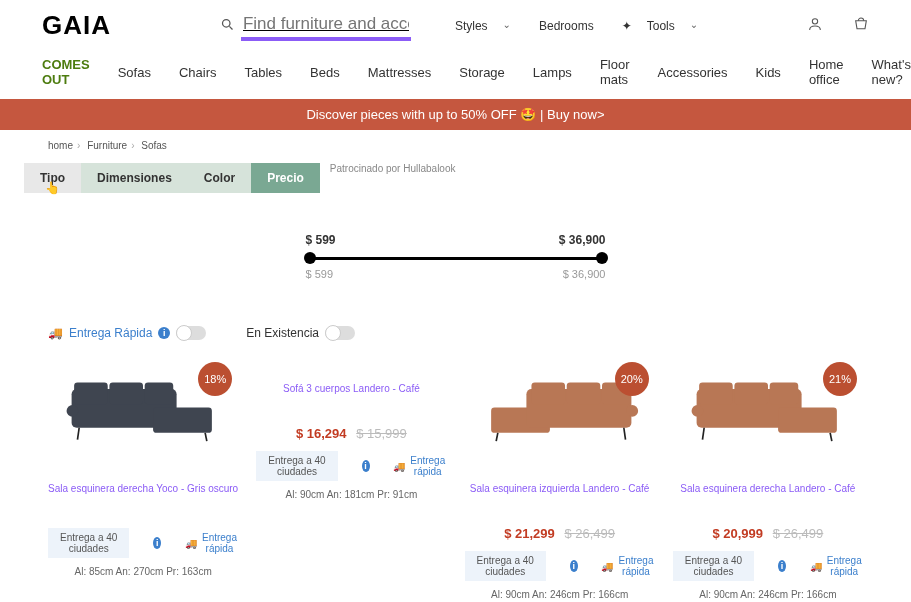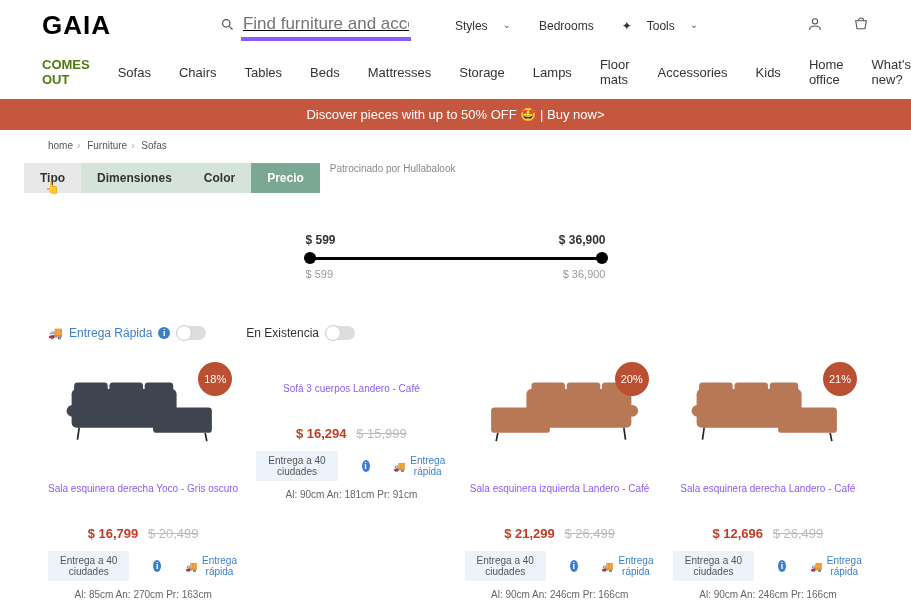--- a/index.html
+++ b/index.html
@@ -175,24 +175,20 @@
           <rect class="body" x="112" y="40" width="70" height="30" rx="4"></rect>
           <rect class="body" x="18" y="10" width="40" height="26" rx="4"></rect>
           <rect class="body" x="60" y="10" width="40" height="26" rx="4"></rect>
           <rect class="body" x="102" y="10" width="34" height="26" rx="4"></rect>
           <circle class="body" cx="16" cy="44" r="7"></circle>
           <line class="leg" x1="24" y1="64" x2="22" y2="78"></line>
           <line class="leg" x1="174" y1="70" x2="176" y2="80"></line>
         </svg>
     </div>
     <div class="name">Sala esquinera derecha Yoco - Gris oscuro</div>
-    <div class="price">
-      <span class="cur">$ 16,799</span>
-      <span class="old">$ 20,499</span>
-    </div>
     <div class="meta">
       <span class="pill">Entrega a 40 ciudades</span>
       <span class="info-dot">i</span>
       <span class="ship"><span>🚚</span>Entrega rápida</span>
     </div>
     <div class="dims">Al: 85cm   An: 270cm   Pr: 163cm</div>
     </div>
     <div class="card">
     <div class="name">Sofá 3 cuerpos Landero - Café</div>
     <div class="price">
@@ -241,21 +237,21 @@
           <rect class="body" x="18" y="10" width="40" height="26" rx="4"></rect>
           <rect class="body" x="60" y="10" width="40" height="26" rx="4"></rect>
           <rect class="body" x="102" y="10" width="34" height="26" rx="4"></rect>
           <circle class="body" cx="16" cy="44" r="7"></circle>
           <line class="leg" x1="24" y1="64" x2="22" y2="78"></line>
           <line class="leg" x1="174" y1="70" x2="176" y2="80"></line>
         </svg>
     </div>
     <div class="name">Sala esquinera derecha Landero - Café</div>
     <div class="price">
-      <span class="cur">$ 12,696</span>
+      <span class="cur">$ 20,999</span>
       <span class="old">$ 26,499</span>
     </div>
     <div class="meta">
       <span class="pill">Entrega a 40 ciudades</span>
       <span class="info-dot">i</span>
       <span class="ship"><span>🚚</span>Entrega rápida</span>
     </div>
     <div class="dims">Al: 90cm   An: 246cm   Pr: 166cm</div>
     </div>
   </div>

